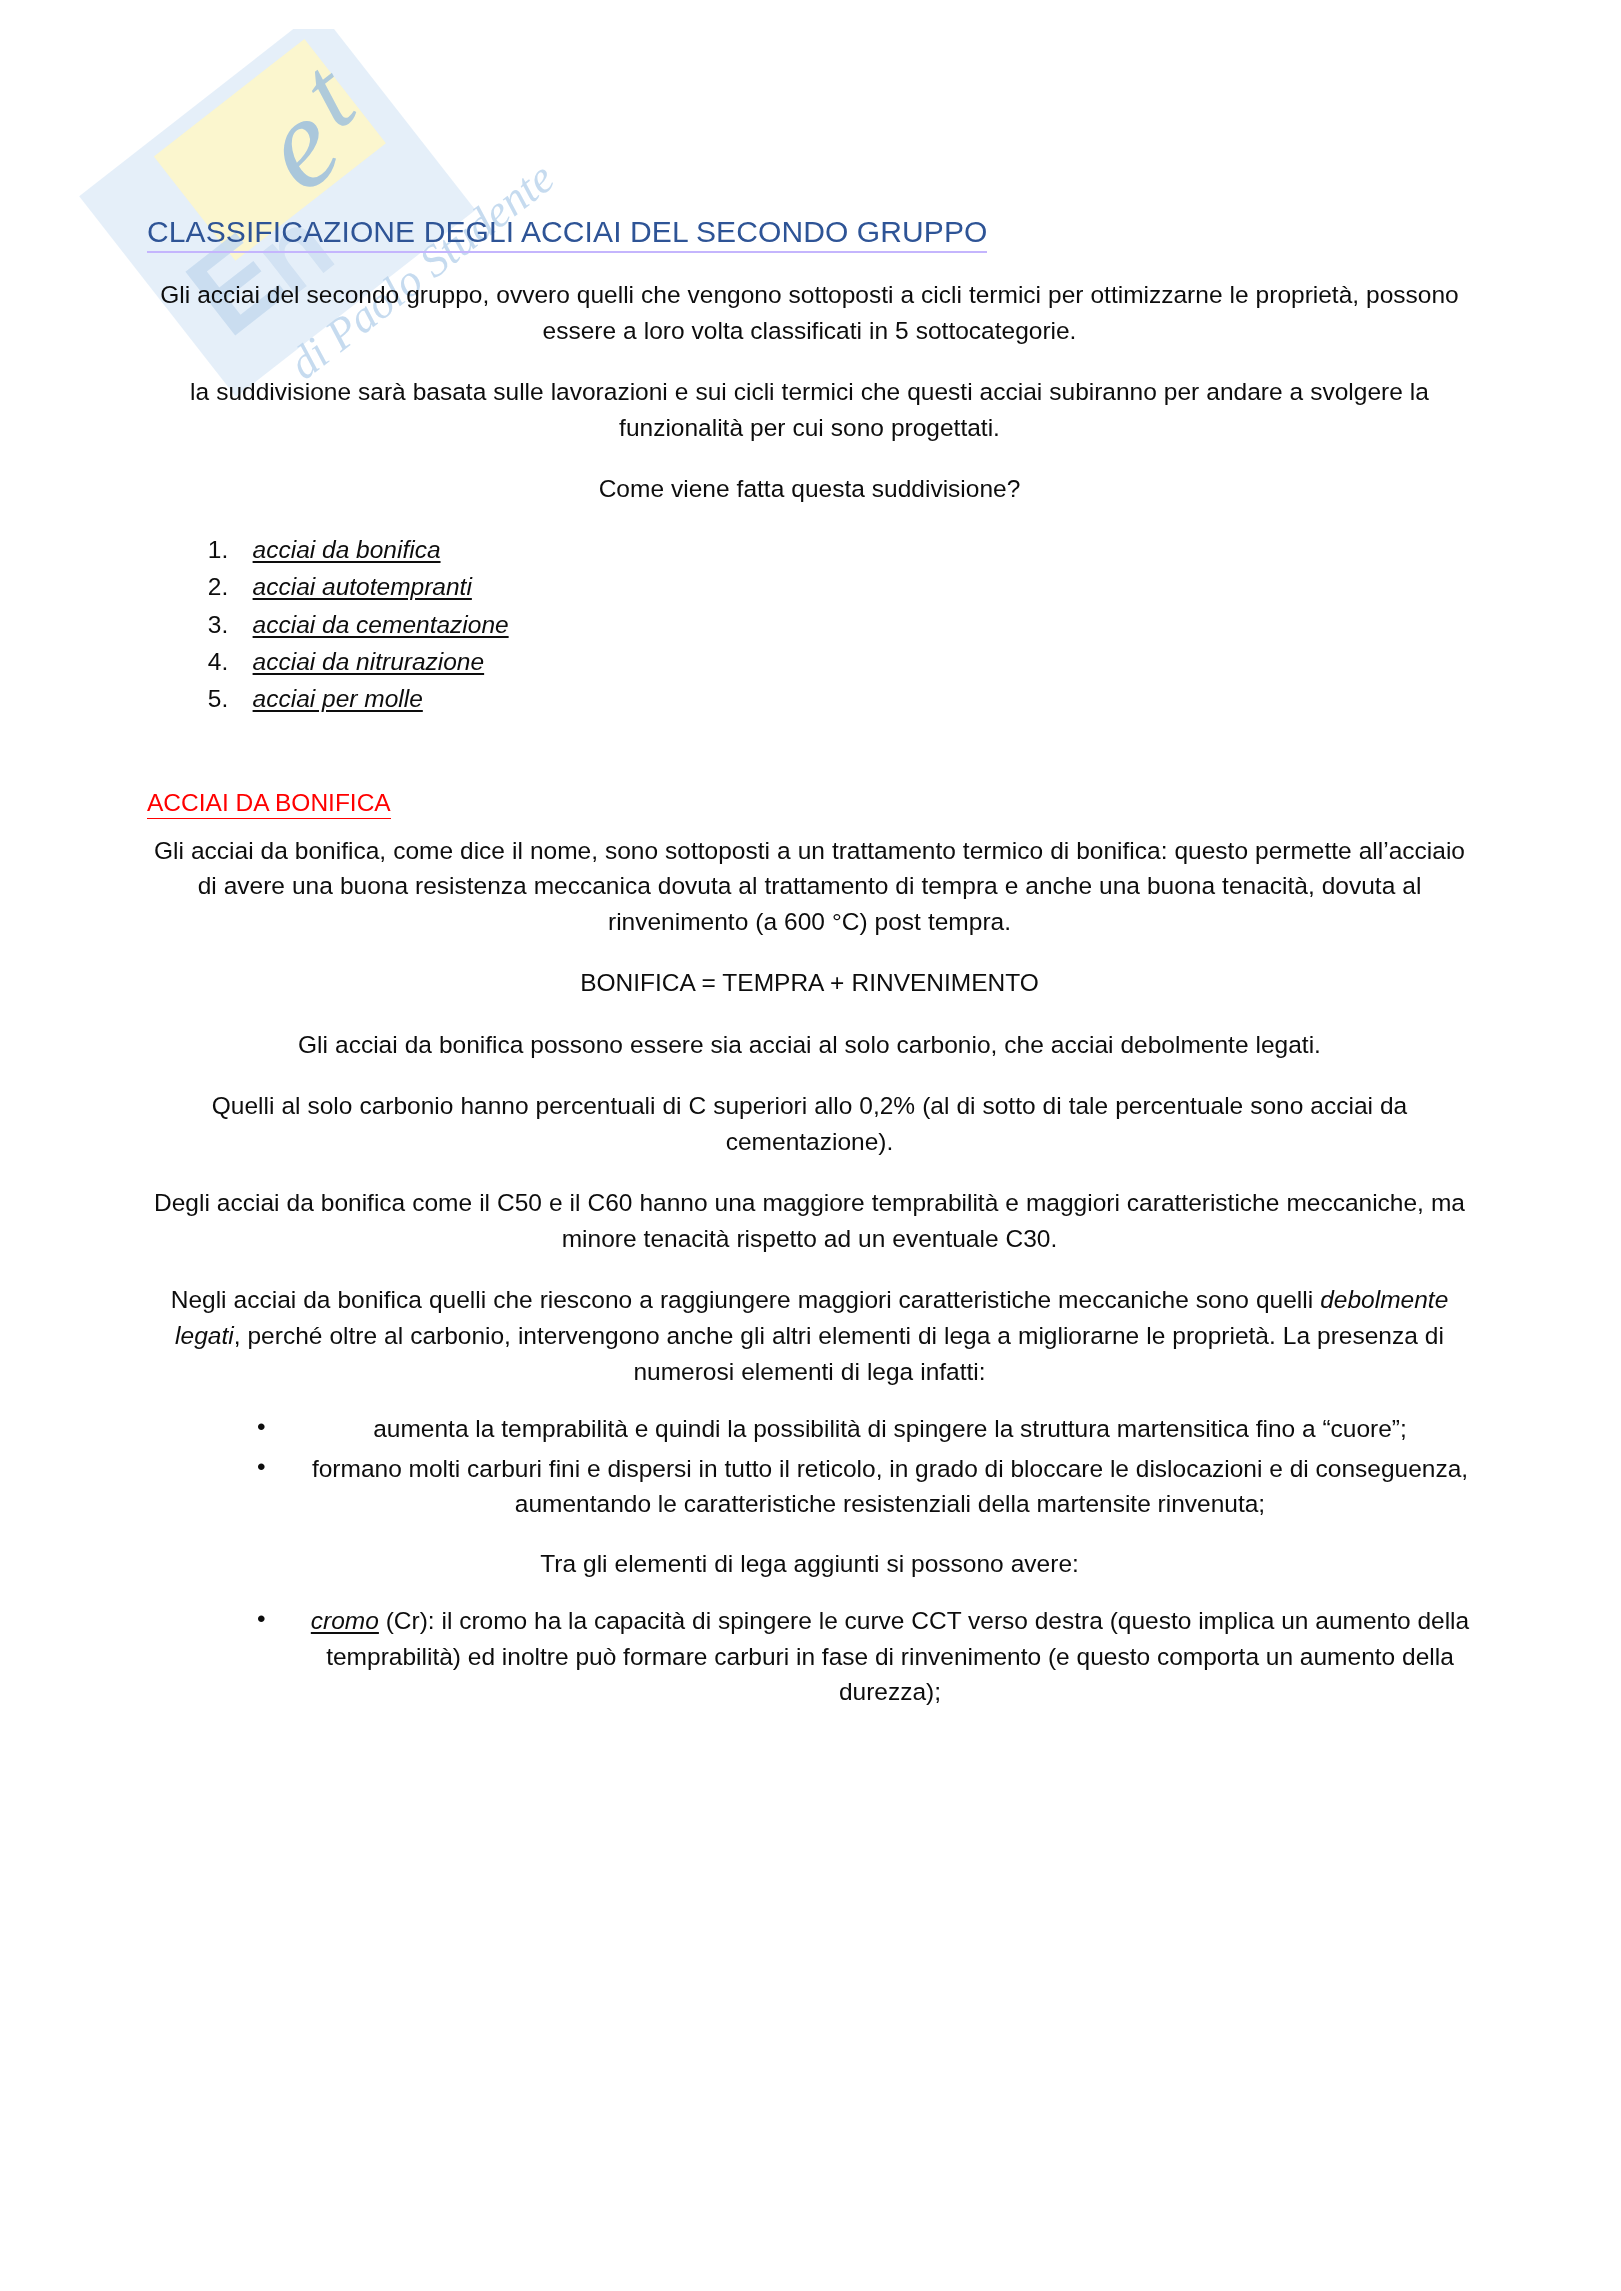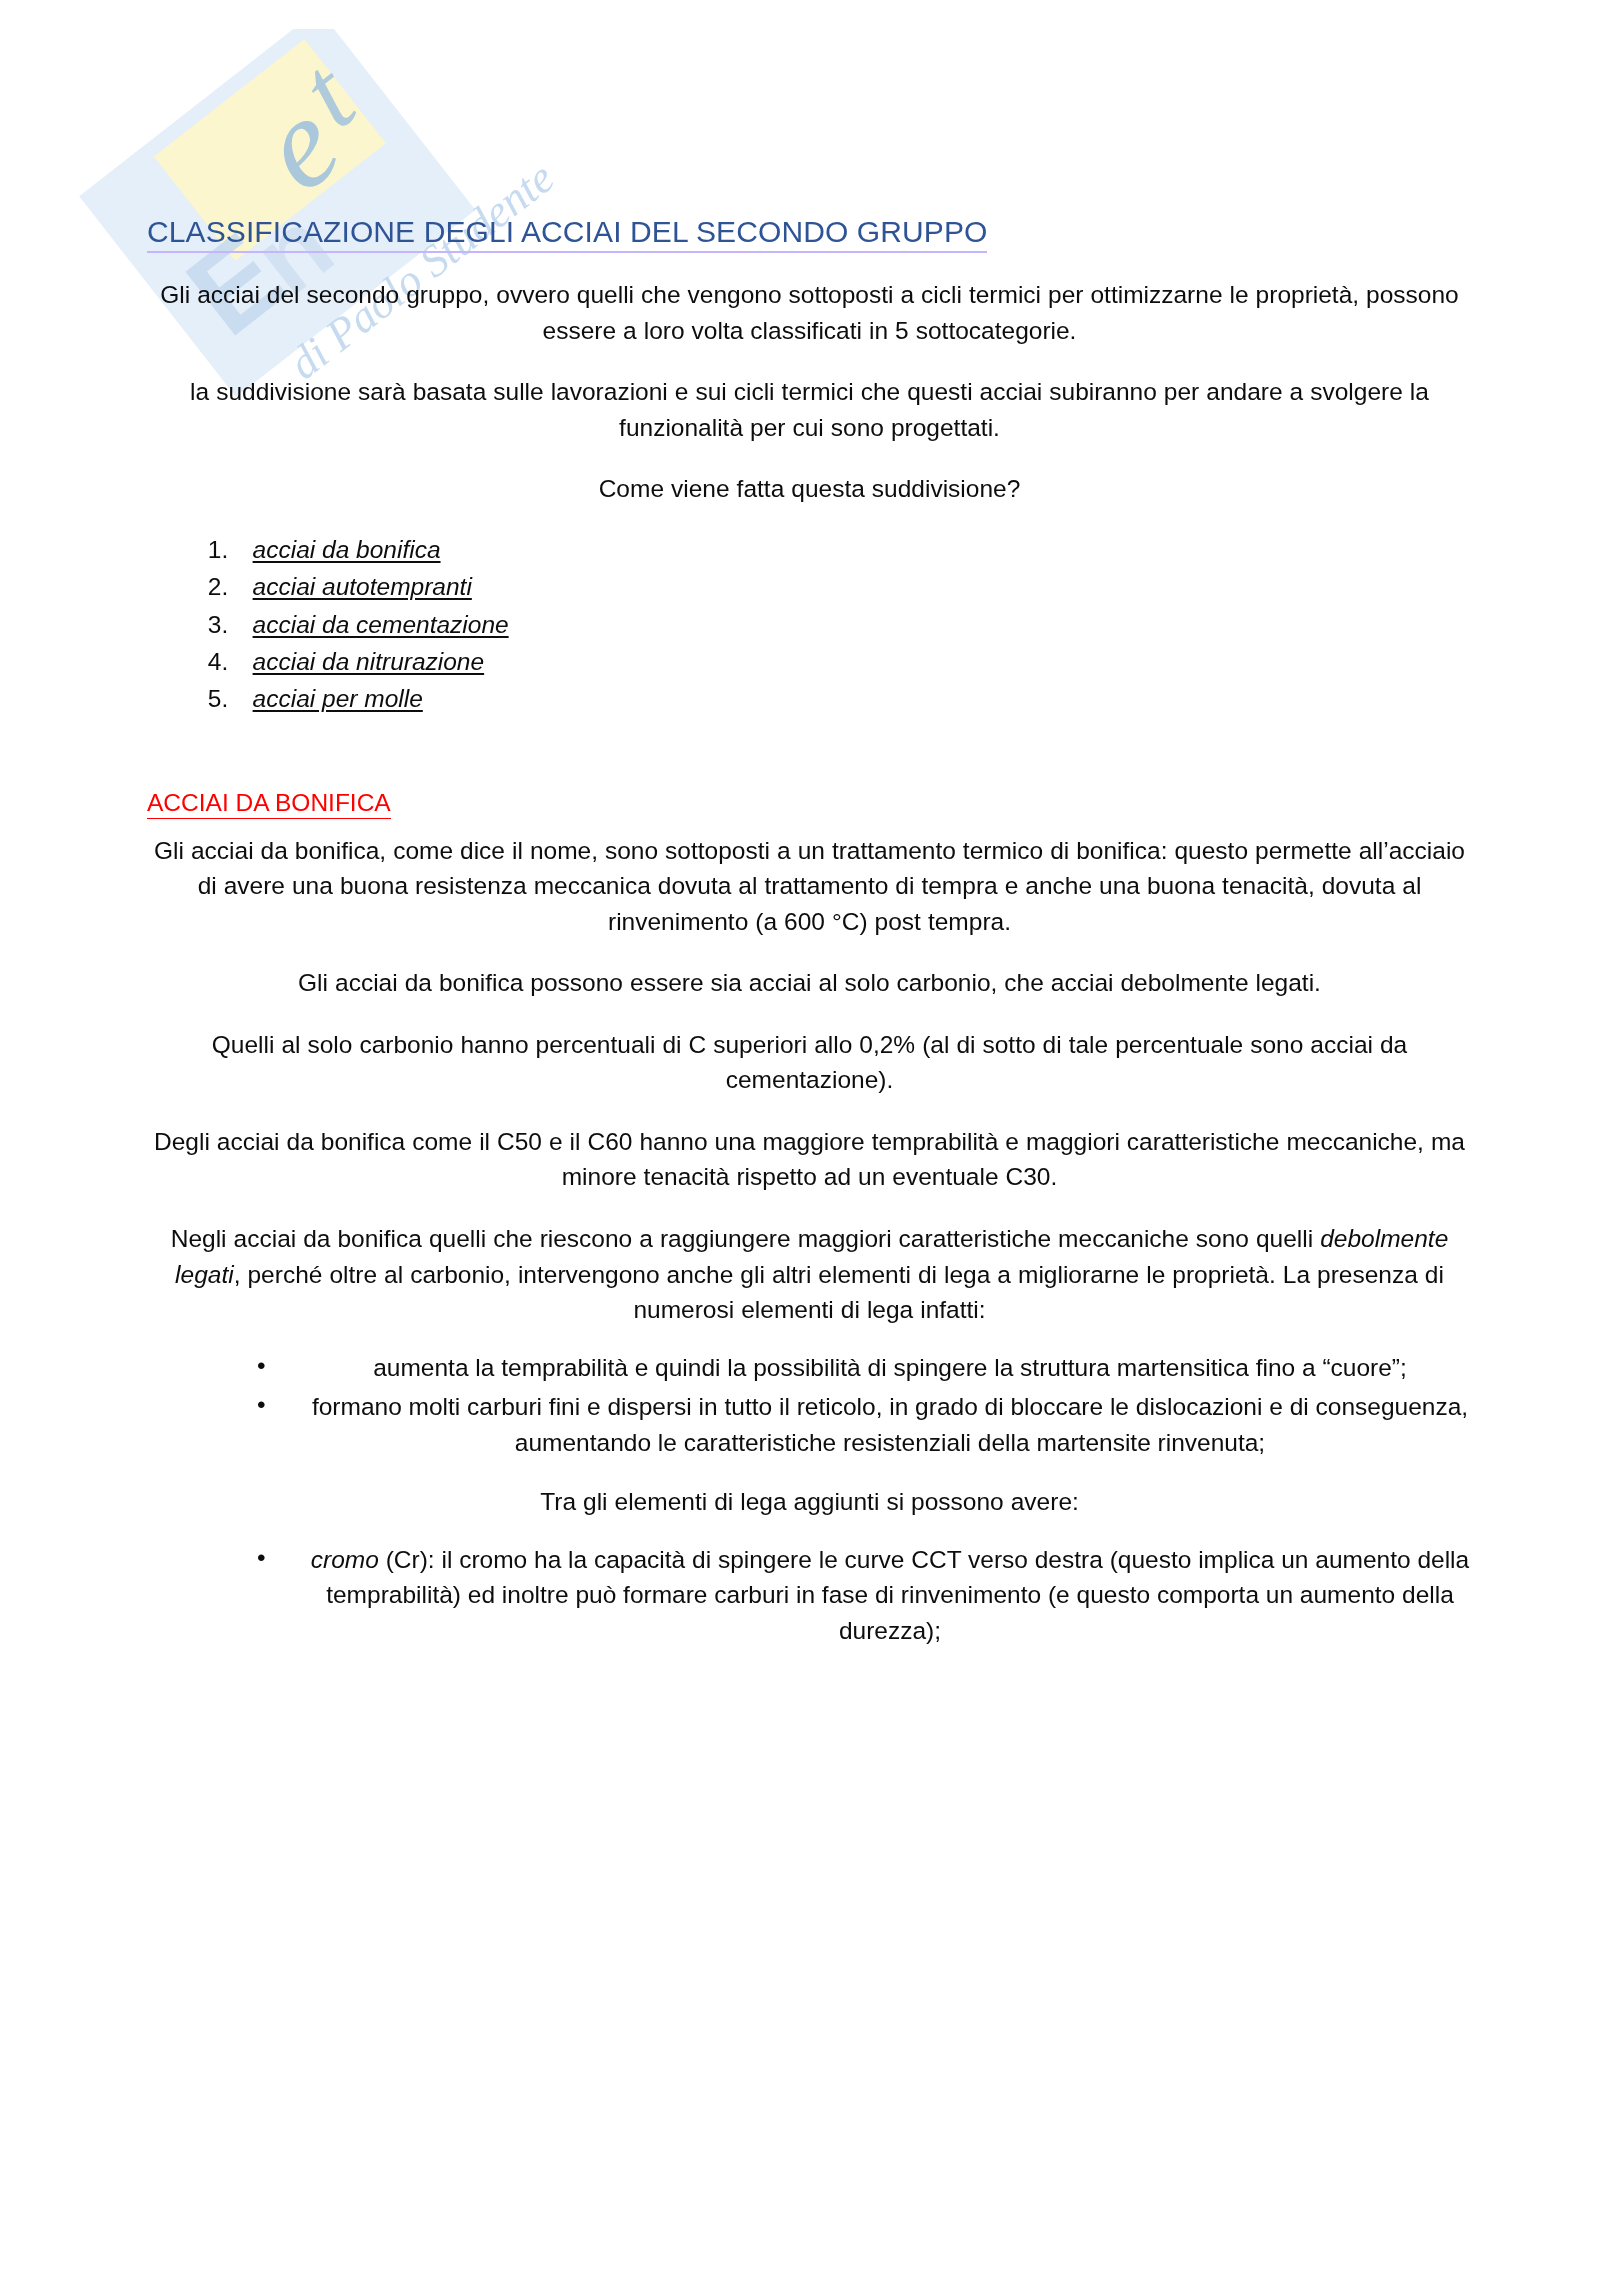--- a/index.html
+++ b/index.html
@@ -116,20 +116,21 @@
     left: 0;
     top: -2px;
     font-size: 24.5px;
     line-height: 1.46;
     color: #0d0d0d;
   }
 
   .italic { font-style: italic; }
   .italic-underline {
     font-style: italic;
+    text-decoration: underline;
     text-underline-offset: 2.9px;
   }
 </style>
 </head>
 <body>
 
 <div class="page">
 
   <div class="watermark">
     <svg width="510" height="490" viewBox="0 0 520 500" xmlns="http://www.w3.org/2000/svg">
@@ -173,20 +174,21 @@
         <span class="li-text">acciai per molle</span>
       </li>
     </ol>
 
     <div class="spacer-lg"></div>
 
     <h2 class="section-title">ACCIAI DA BONIFICA</h2>
 
     <p class="para" style="margin-top:7.8px;">Gli acciai da bonifica, come dice il nome, sono sottoposti a un trattamento termico di bonifica: questo permette all’acciaio di avere una buona resistenza meccanica dovuta al trattamento di tempra e anche una buona tenacità, dovuta al rinvenimento (a 600 °C) post tempra.</p>
 
+    <p class="para">BONIFICA = TEMPRA + RINVENIMENTO</p>
 
     <p class="para">Gli acciai da bonifica possono essere sia acciai al solo carbonio, che acciai debolmente legati.</p>
 
     <p class="para">Quelli al solo carbonio hanno percentuali di C superiori allo 0,2% (al di sotto di tale percentuale sono acciai da cementazione).</p>
 
 
     <p class="para">Degli acciai da bonifica come il C50 e il C60 hanno una maggiore temprabilità e maggiori caratteristiche meccaniche, ma minore tenacità rispetto ad un eventuale C30.</p>
 
     <p class="para tight"><span>Negli acciai da bonifica quelli che riescono a raggiungere maggiori caratteristiche meccaniche sono quelli </span><span class="italic">debolmente legati</span><span>, perché oltre al carbonio, intervengono anche gli altri elementi di lega a migliorarne le proprietà. La presenza di numerosi elementi di lega infatti:</span></p>
 

